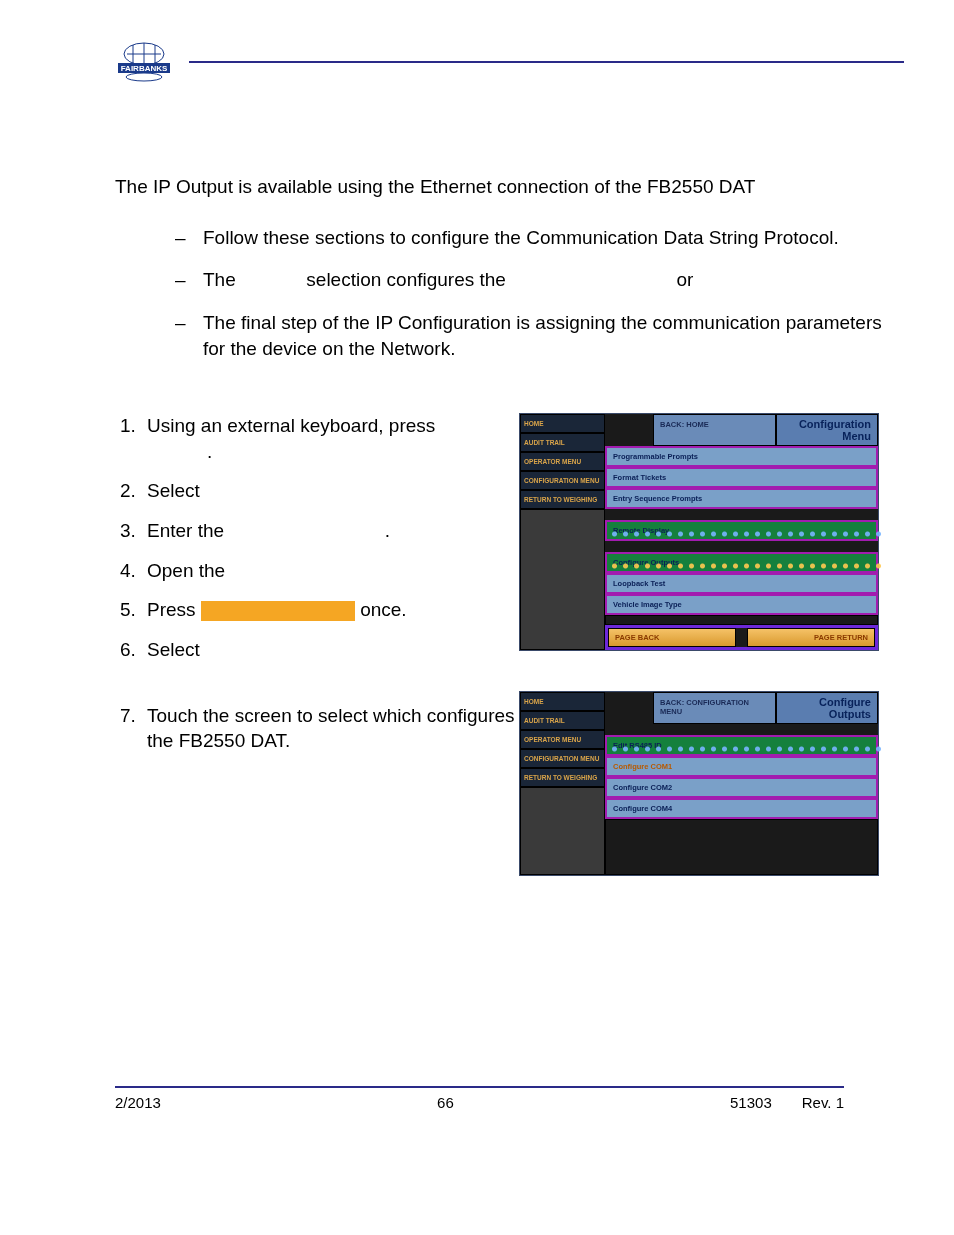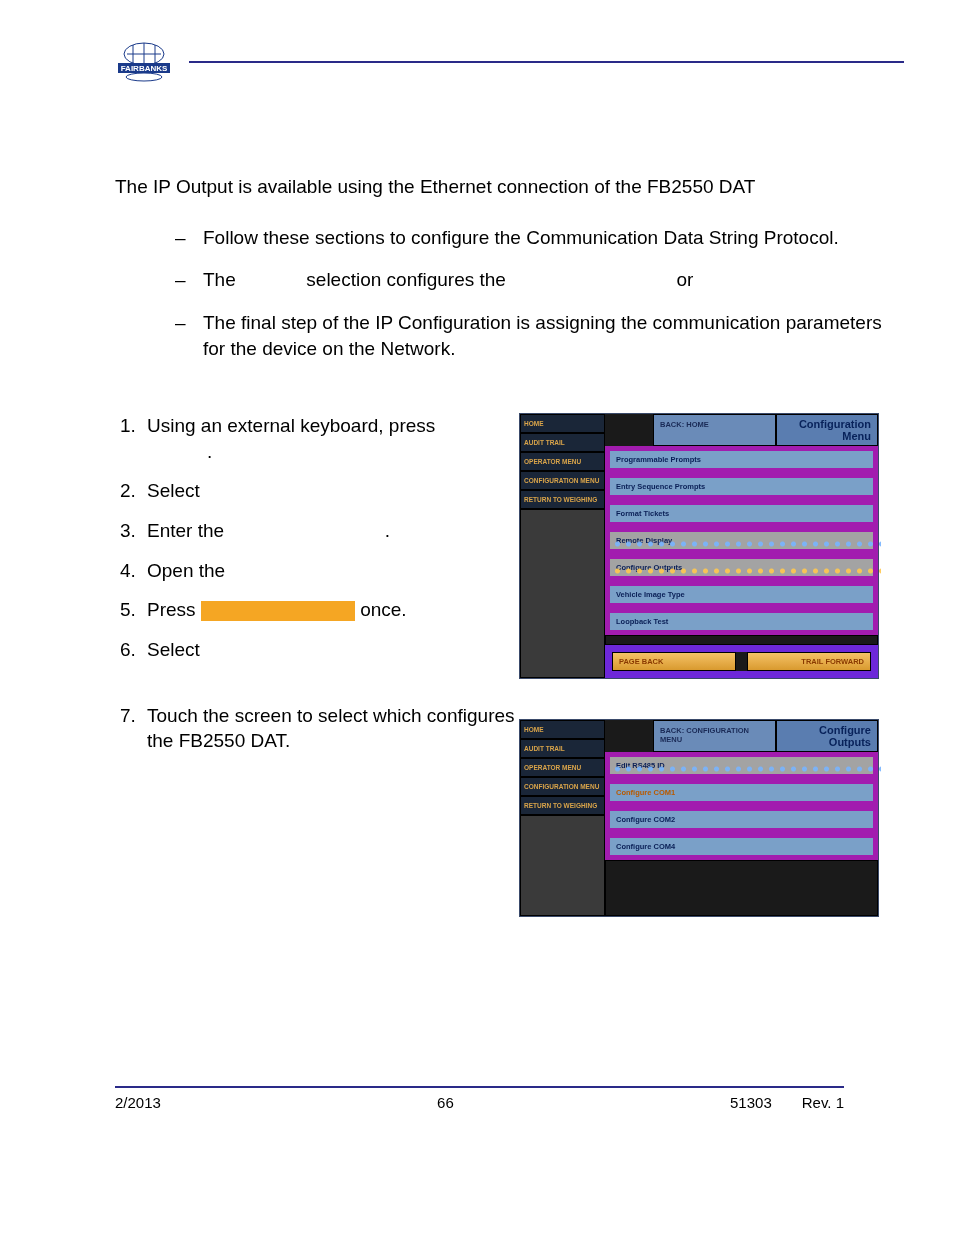--- a/index.html
+++ b/index.html
@@ -24,27 +24,27 @@
 
   .panel { width: 100%; border: 1px solid #3a4a6a; background: #1a1a1a; font-family: Arial, sans-serif; }
   .panel-top { display: flex; }
   .side { width: 85px; display: flex; flex-direction: column; }
   .side-cell { border: 1px solid #000; background: #1a2638; color: #d9a44a; font-size: 6.5px; font-weight: bold; padding: 5px 3px; }
   .side-fill { flex: 1; background: #3a3a3a; border: 1px solid #000; }
   .main-col { flex: 1; display: flex; flex-direction: column; }
   .main-head { display: flex; }
   .back-btn { flex: 0 0 45%; border: 1px solid #000; background: #6a8bb8; color: #1a2a56; font-size: 7.5px; font-weight: bold; padding: 5px 6px; margin-left: 48px; }
   .title { flex: 1; border: 1px solid #000; background: #5a7db0; color: #08225a; font-size: 11px; font-weight: bold; text-align: right; padding: 3px 6px; }
-  .row { border: 5px solid #a21caf; background: #7aa0c8; color: #0a1f56; font-size: 7.5px; font-weight: bold; padding: 4px 6px; position: relative; }
-  .row.sel { background: #a3a3a3; }
+  .row { border: 2px solid #a21caf; background: #7aa0c8; color: #0a1f56; font-size: 7.5px; font-weight: bold; padding: 4px 6px; position: relative; }
+  .row.sel { background: #15803d; margin-top: 11px; }
   .row.sel::after { content: ""; position: absolute; left: 2px; right: -8px; top: 55%; height: 6px;
     background: radial-gradient(circle, rgba(120,180,255,0.9) 0 2px, transparent 3px) repeat-x;
     background-size: 11px 6px; pointer-events: none; }
   .row.sel.dash::after { background: radial-gradient(circle, rgba(255,200,80,0.9) 0 2px, transparent 3px) repeat-x; background-size: 11px 6px; }
-  .nav-row { display: flex; border: 7px solid #6d28d9; align-items: center; }
+  .nav-row { display: flex; border: 3px solid #6d28d9; align-items: center; }
   .nav-spacer { flex: 1; background: #1a1a1a; border-right: 1px solid #000; }
   .nav-btn { width: 48%; background: linear-gradient(#f5c267, #d99a2f); color: #8a3a00; font-size: 7.5px; font-weight: bold; padding: 4px 6px; border: 1px solid #000; }
   .nav-btn.right { text-align: right; }
 
   .footer-rule { position: absolute; left: 115px; right: 110px; bottom: 54px; height: 2px; background: #2a2a88; }
   .footer { position: absolute; left: 115px; right: 110px; bottom: 31px; display: flex; justify-content: space-between; font-size: 15px; }
   .footer-right { display: flex; gap: 30px; justify-content: flex-end; }
 </style>
 </head>
 <body>
@@ -114,31 +114,31 @@
             <div class="side-cell">CONFIGURATION MENU</div>
             <div class="side-cell">RETURN TO WEIGHING</div>
             <div class="side-fill"></div>
           </div>
           <div class="main-col">
             <div class="main-head">
               <div class="back-btn">BACK: HOME</div>
               <div class="title">Configuration Menu</div>
             </div>
             <div class="row">Programmable Prompts</div>
+            <div class="row">Format Tickets</div>
             <div class="row">Entry Sequence Prompts</div>
-            <div class="row">Format Tickets</div>
             <div class="row sel">Remote Display</div>
             <div class="row sel dash">Configure Outputs</div>
+            <div class="row">Loopback Test</div>
             <div class="row">Vehicle Image Type</div>
-            <div class="row">Loopback Test</div>
             <div style="height:10px;background:#1a1a1a;border:1px solid #000"></div>
             <div class="nav-row">
               <div class="nav-btn">PAGE BACK</div>
               <div class="nav-spacer"></div>
-              <div class="nav-btn right">TRAIL FORWARD</div>
+              <div class="nav-btn right">PAGE RETURN</div>
             </div>
           </div>
         </div>
       </div>
 
       <div class="panel">
         <div class="panel-top">
           <div class="side">
             <div class="side-cell">HOME</div>
             <div class="side-cell">AUDIT TRAIL</div>

